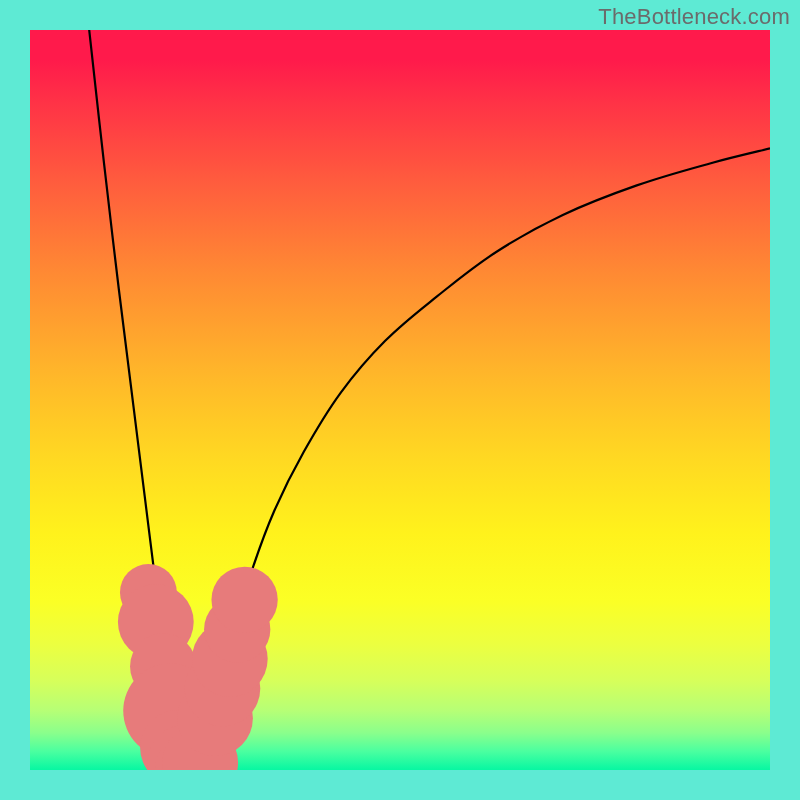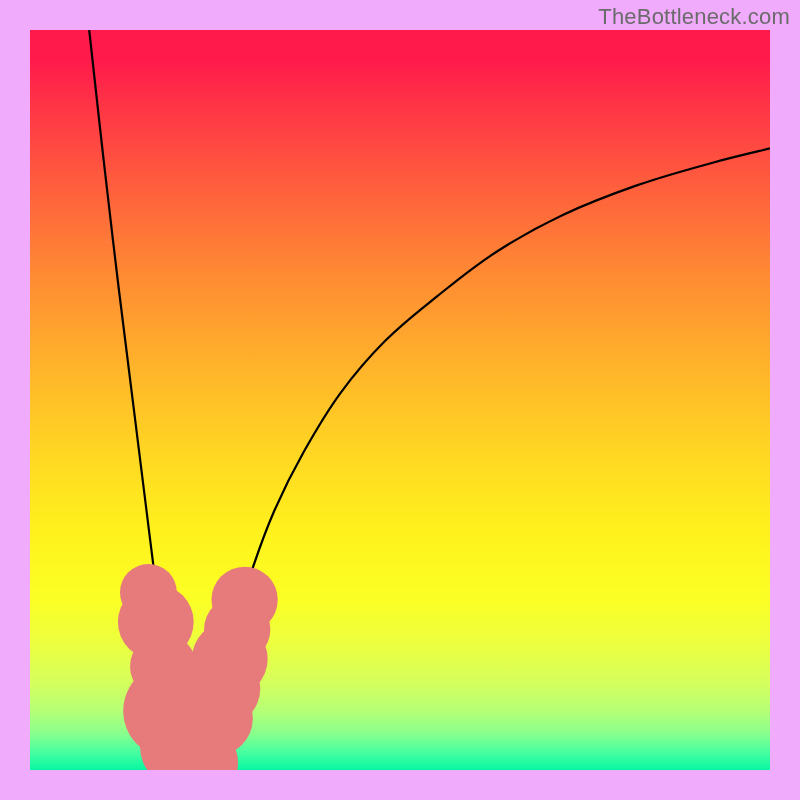--- a/index.html
+++ b/index.html
@@ -8,21 +8,21 @@
     width: 800px;
     height: 800px;
     overflow: hidden;
     background: #000;
     font-family: Arial, Helvetica, sans-serif;
   }
   .frame {
     position: absolute;
     left: 0; top: 0;
     width: 800px; height: 800px;
-    background: #f0abfc;
+    background: #5eead4;
   }
   .plot {
     position: absolute;
     left: 30px;
     top: 30px;
     width: 740px;
     height: 740px;
     overflow: hidden;
   }
   .gradient {

